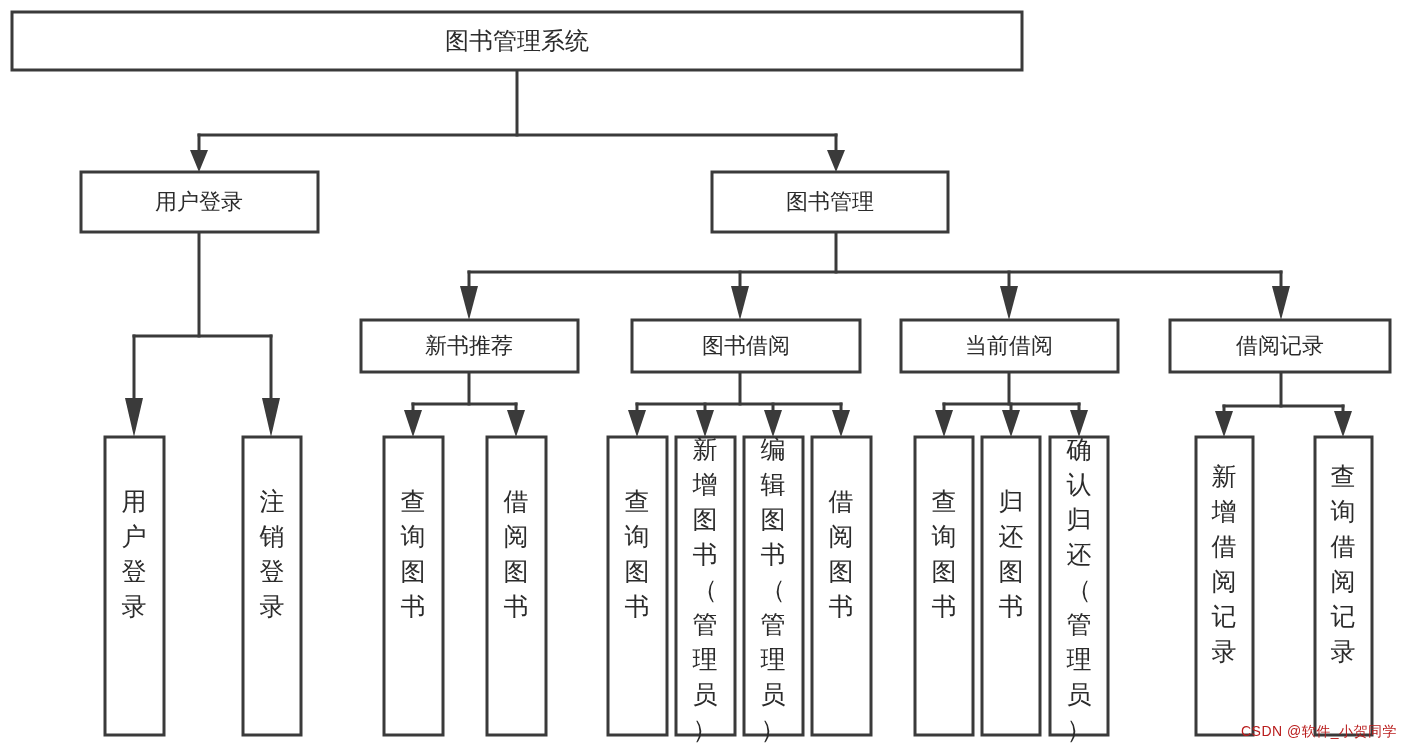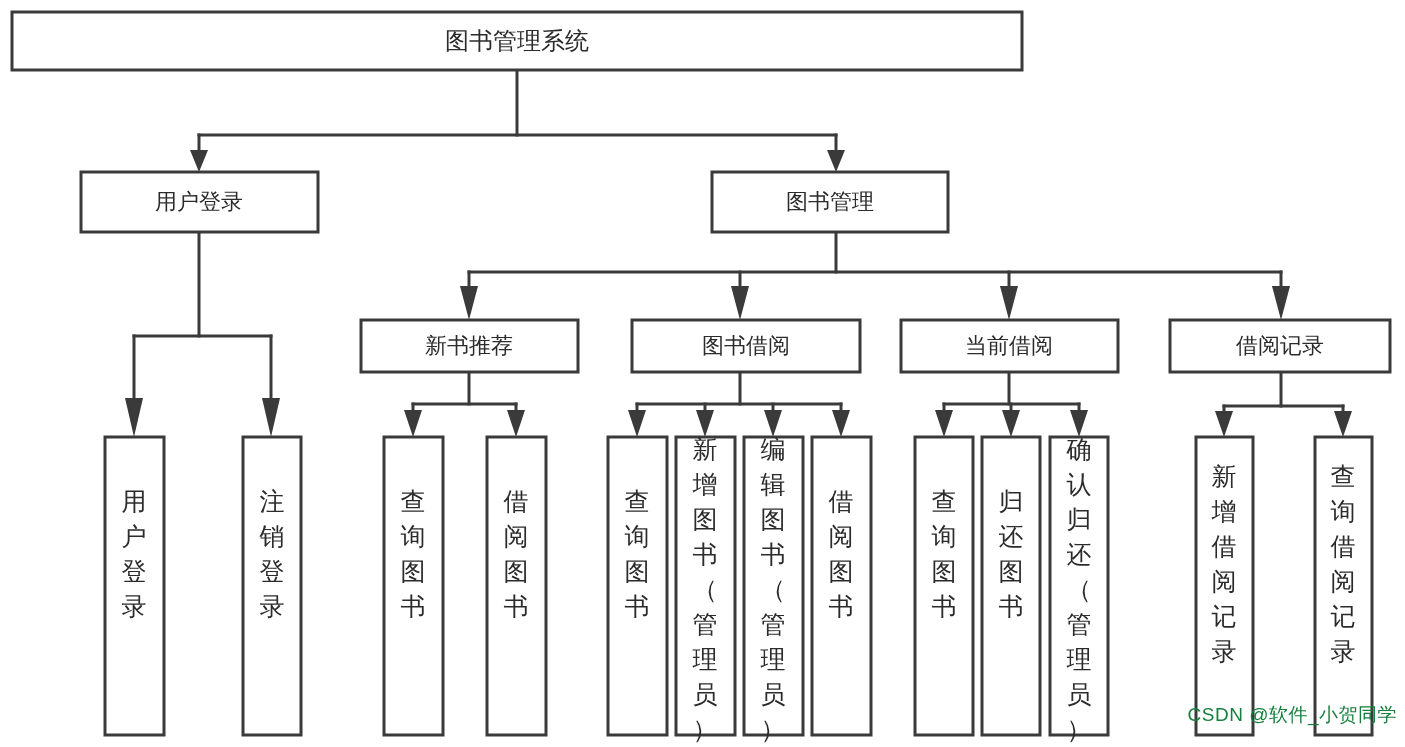--- a/index.html
+++ b/index.html
@@ -50,24 +50,24 @@
     fill: none;
     stroke-linecap: square;
   }
   .arrow-head {
     fill: #3a3a3a;
     stroke: none;
   }
   .watermark {
     position: absolute;
     right: 8px;
-    bottom: 19px;
-    font-family: "Liberation Sans", "DejaVu Sans", sans-serif;
-    font-size: 19px;
-    color: #15803d;
+    bottom: 6px;
+    font-family: "Liberation Sans", "DejaVu Sans", sans-serif;
+    font-size: 14px;
+    color: #b91c1c;
     letter-spacing: 0.5px;
     white-space: nowrap;
     user-select: none;
   }
 </style>
 </head>
 <body>
 
 <div id="diagram-root">
   <svg width="1405" height="747" viewBox="0 0 1405 747" xmlns="http://www.w3.org/2000/svg">

